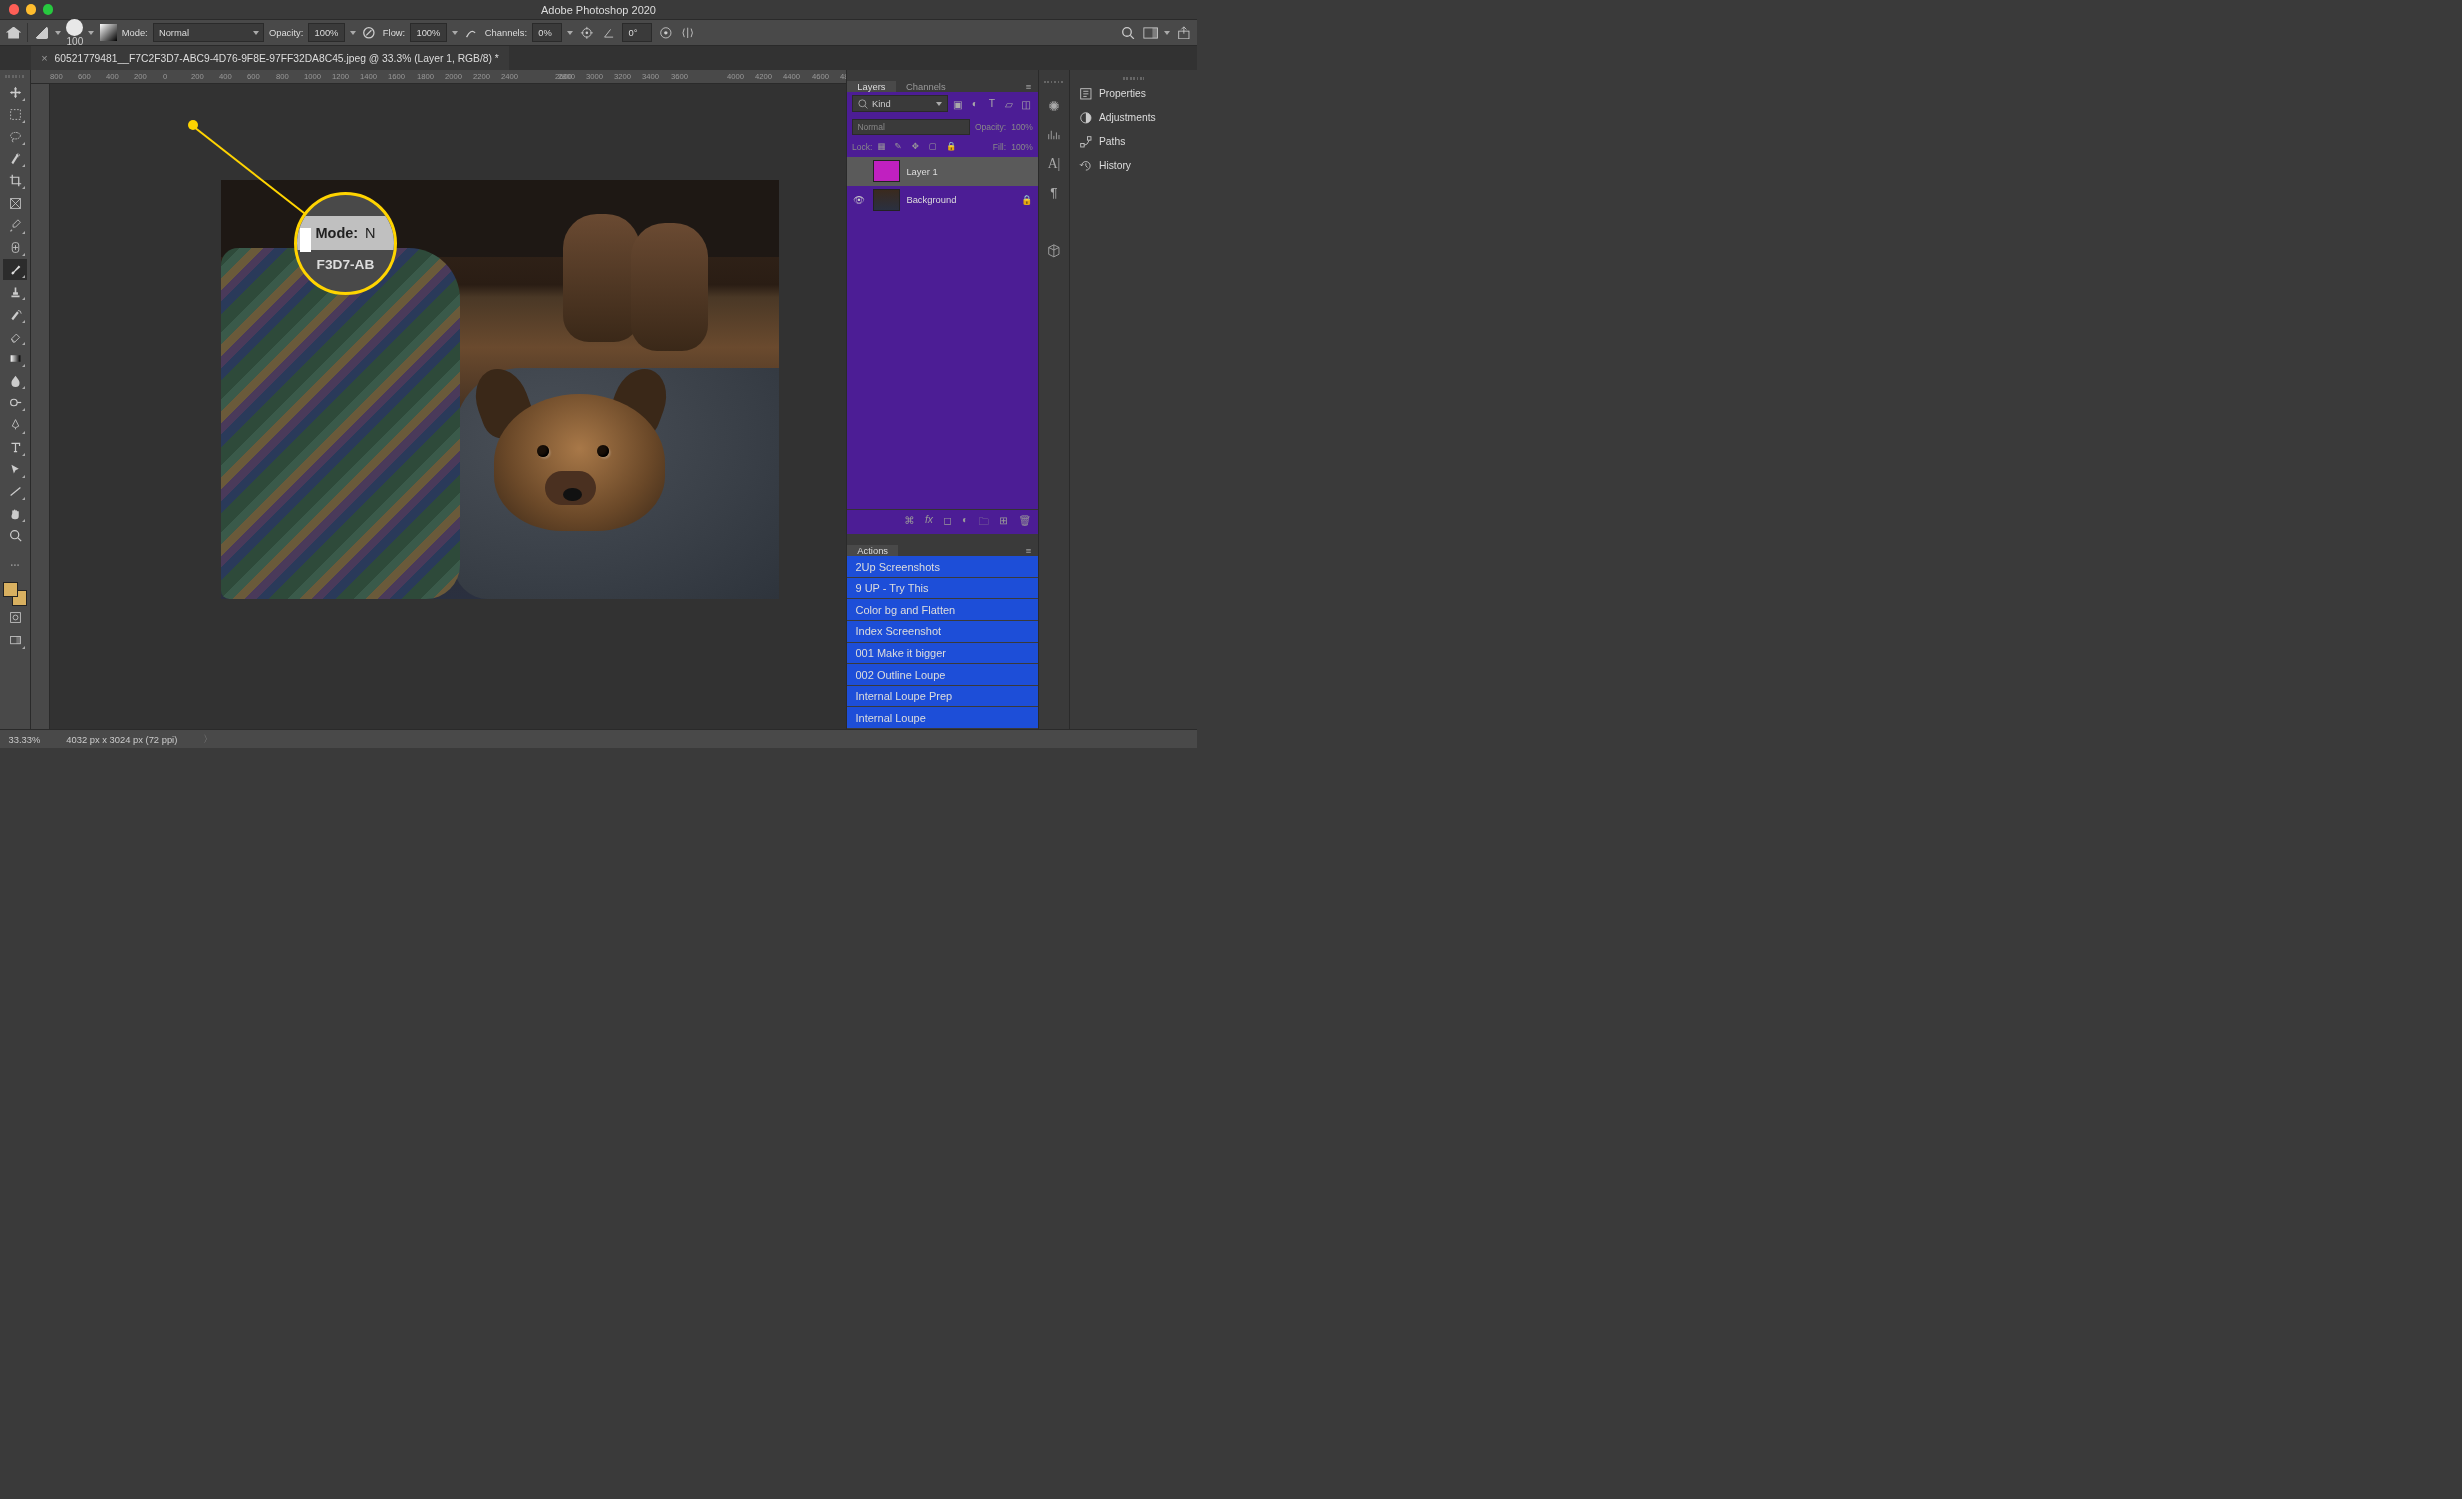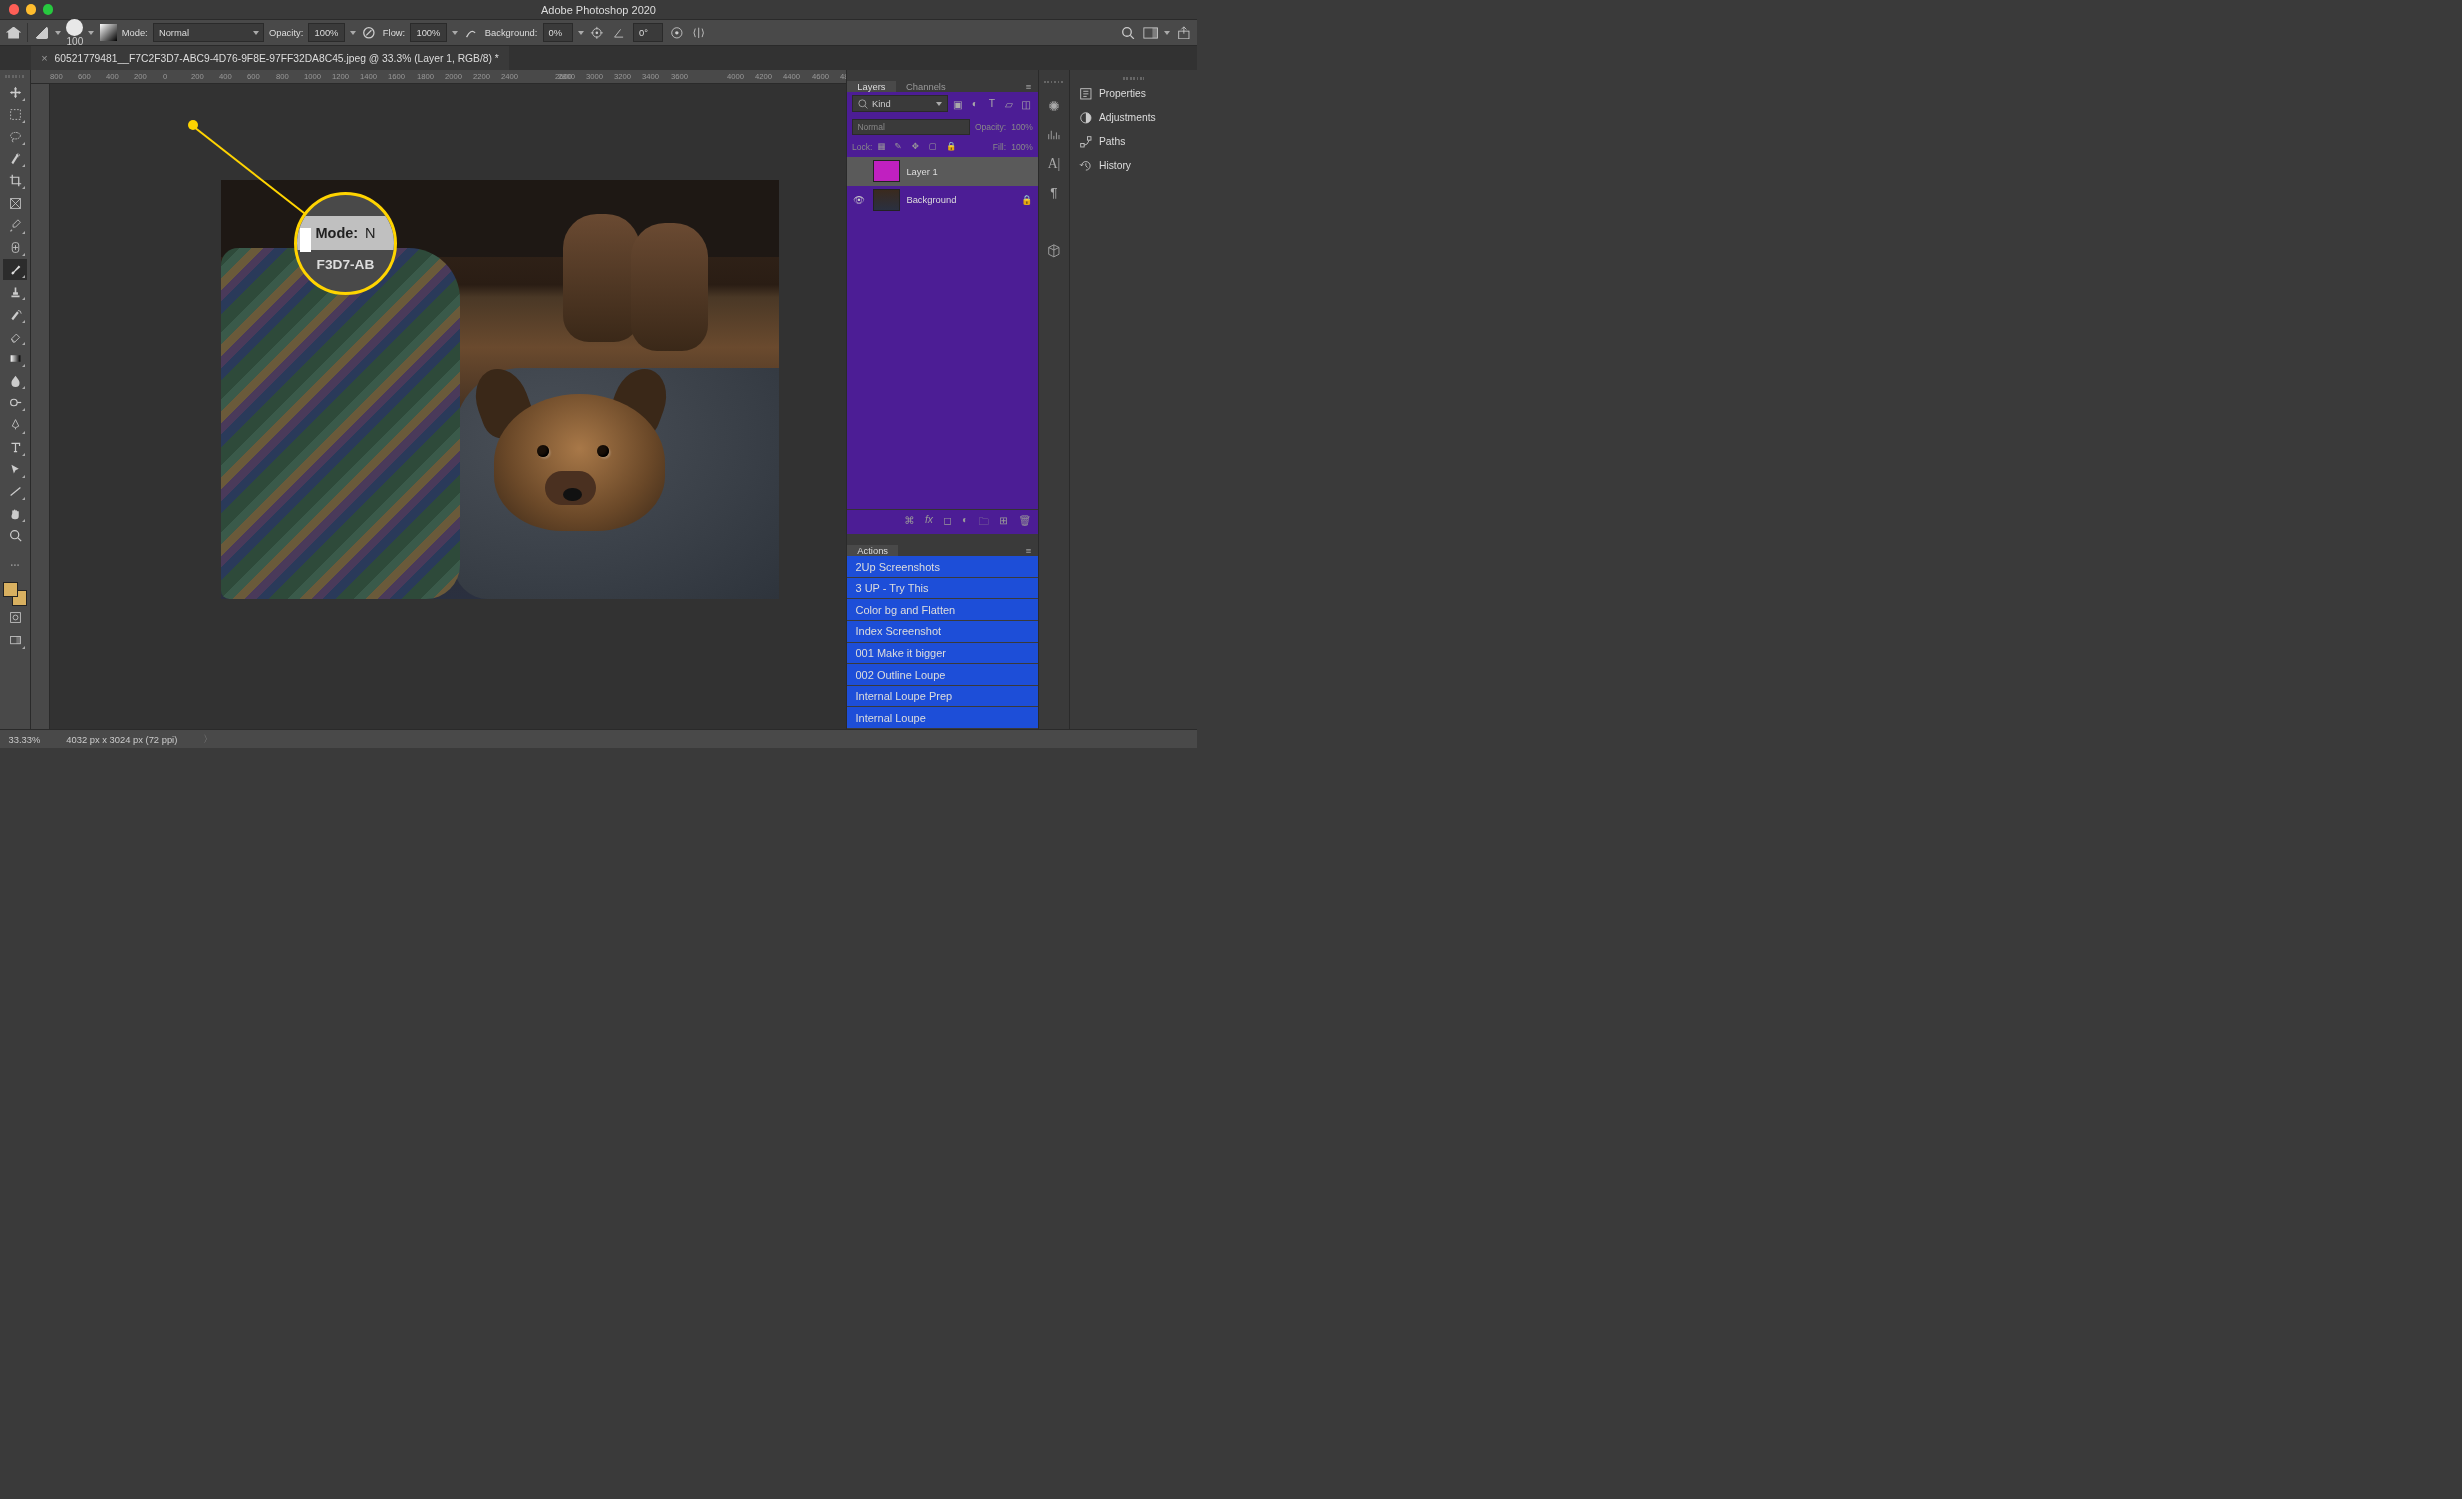--- a/index.html
+++ b/index.html
@@ -158,21 +158,21 @@
       </svg>
     </div>
   <span class="optlbl">Flow:</span>
   <span class="val">100%</span>
   <div class="chev"></div>
   <div class="ico">
       <svg width="13.7" height="13.7" viewBox="0 0 16 16">
         <path d="M3 13 Q8 3 13 8" fill="none" stroke="#ccc" stroke-width="1.5"></path>
       </svg>
     </div>
-  <span class="optlbl">Background:</span>
+  <span class="optlbl">Channels:</span>
   <span class="val">0%</span>
   <div class="chev"></div>
   <div class="ico">
       <svg width="13.7" height="13.7" viewBox="0 0 16 16">
         <circle cx="8" cy="8" r="5" fill="none" stroke="#ccc"></circle>
         <circle cx="8" cy="8" r="1.5" fill="#ccc"></circle>
         <path d="M8 1v3M8 12v3M1 8h3M12 8h3" stroke="#ccc"></path>
       </svg>
     </div>
   <div class="ico">
@@ -504,21 +504,21 @@
           <span>🗑</span>
         </div>
       </div>
 
       <div class="ptabs">
         <div class="ptab active">Actions</div>
         <div class="ptabmenu">≡</div>
       </div>
       <div class="actionslist" id="actionslist">
           <div class="action">2Up Screenshots</div>
-          <div class="action">3 UP - Try This</div>
+          <div class="action">9 UP - Try This</div>
           <div class="action">Color bg and Flatten</div>
           <div class="action">Index Screenshot</div>
           <div class="action">001 Make it bigger</div>
           <div class="action">002 Outline Loupe</div>
           <div class="action">Internal Loupe Prep</div>
           <div class="action">Internal Loupe</div>
         </div>
     </div>
 
     <div class="collapsed">

